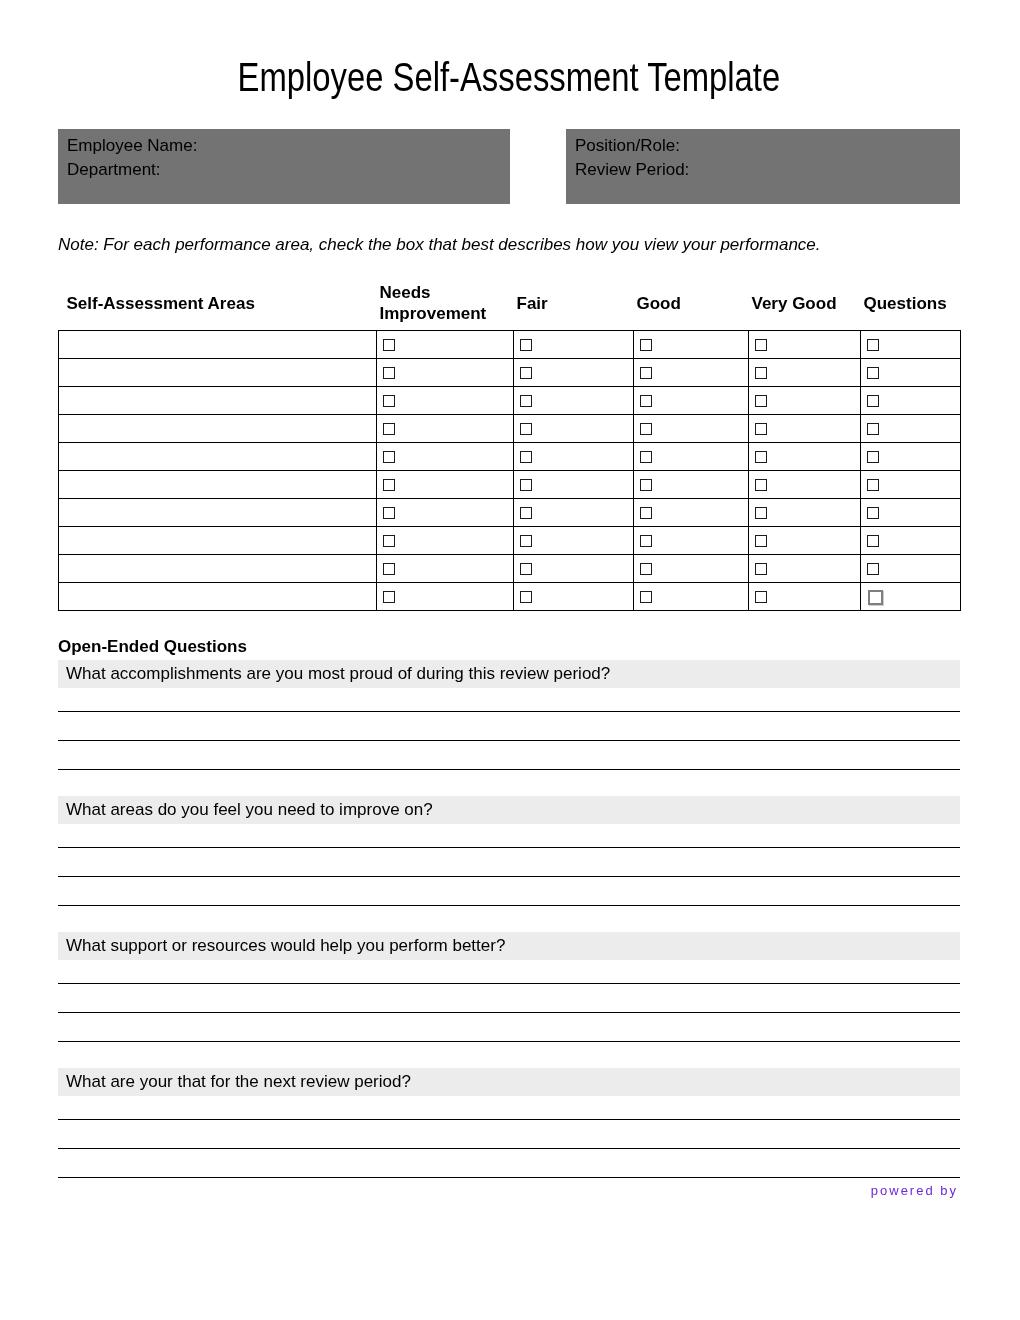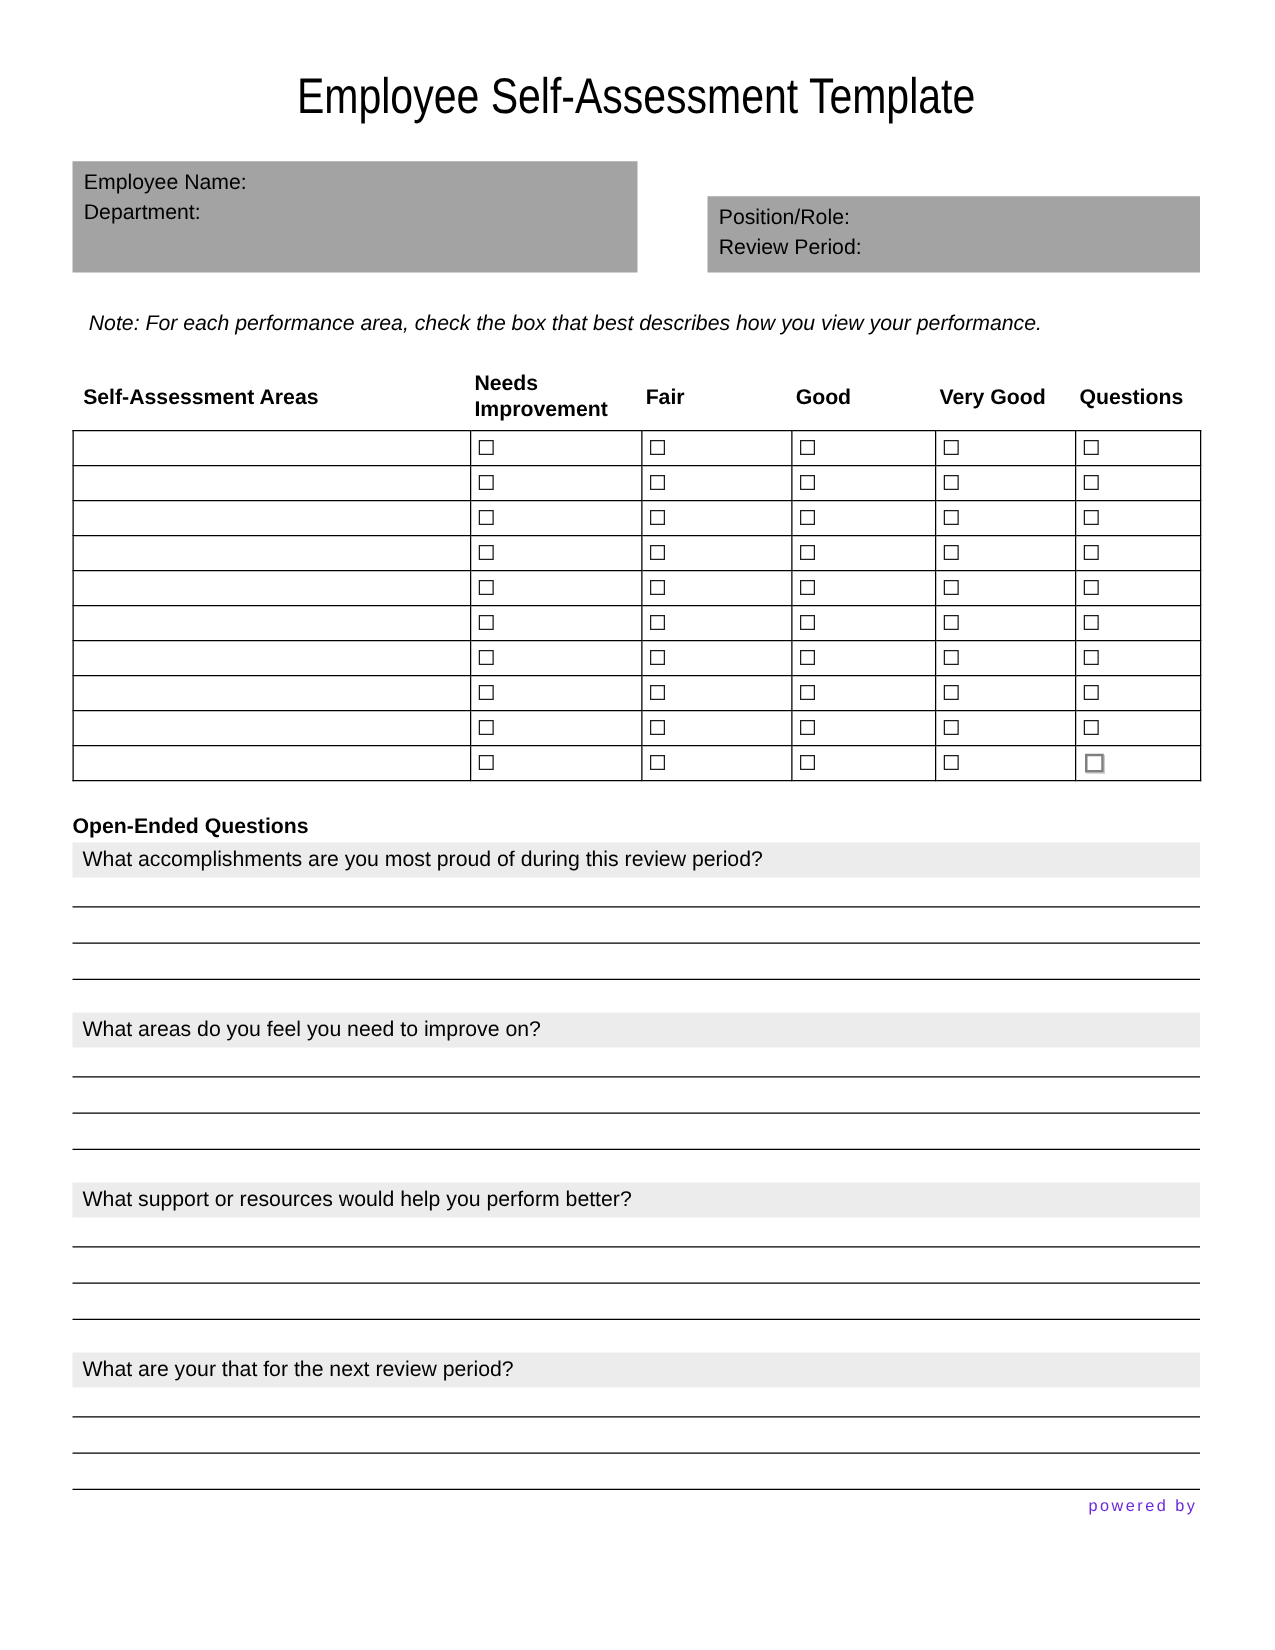--- a/index.html
+++ b/index.html
@@ -25,27 +25,27 @@
     font-size: 40px;
     font-weight: 400;
     white-space: nowrap;
     transform: scaleX(0.82);
     transform-origin: center;
     letter-spacing: 0;
   }
 
   
   .info-row { display: flex; margin-top: 29px; }
-  .info-box { background: #a3a3a3; padding: 5px 9px 8px 9px; }
+  .info-box { background: #737373; padding: 5px 9px 22px 9px; }
   .info-box.left  { width: 452px; margin-right: 56px; }
-  .info-box.right { flex: 1; margin-top: 28px; }
+  .info-box.right { flex: 1; }
   .info-line { font-size: 17px; line-height: 24px; }
 
   
-  .note { margin-top: 31px; font-size: 17px; font-style: italic; margin-left: 13px; }
+  .note { margin-top: 31px; font-size: 17px; font-style: italic; }
 
   
   table.assessment {
     margin-top: 27px;
     border-collapse: collapse;
     width: 902px;
     table-layout: fixed;
   }
   table.assessment thead th {
     border: none;

